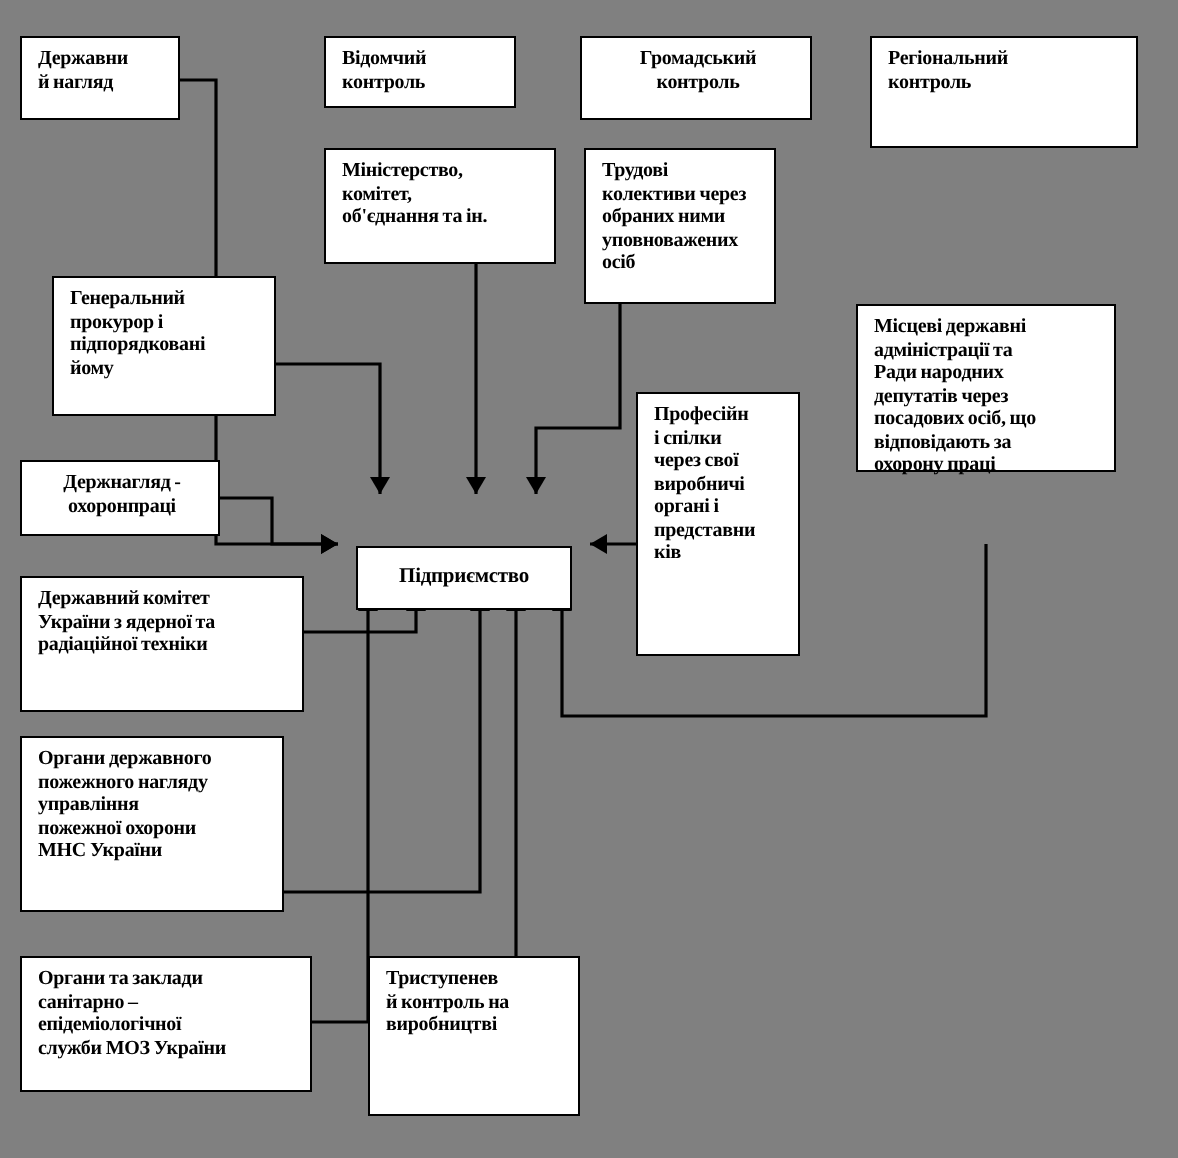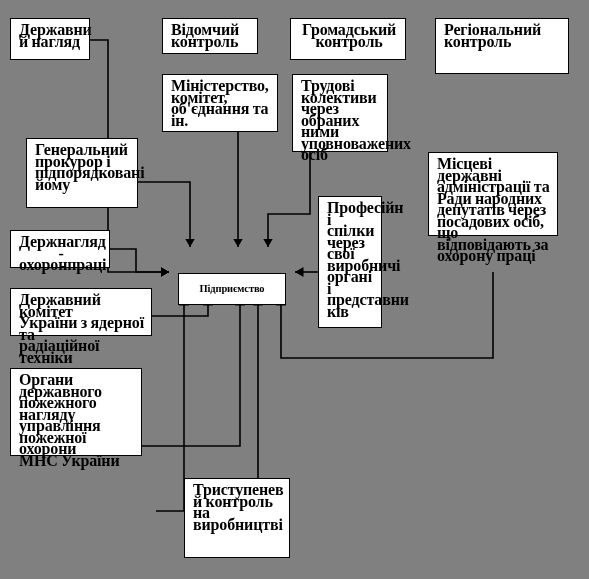--- a/index.html
+++ b/index.html
@@ -26,21 +26,21 @@
     height: 579px;
     pointer-events: none;
   }
   .node {
     position: absolute;
     background: #ffffff;
     border: 1px solid #000000;
     box-sizing: border-box;
     color: #000000;
     font-weight: bold;
-    font-size: 16px;
+    font-size: 10px;
     line-height: 11.5px;
     padding: 5px 6px 4px 8px;
     letter-spacing: -0.15px;
     word-spacing: -0.4px;
     z-index: 2;
   }
   .node.center {
     display: flex;
     align-items: center;
     justify-content: center;
@@ -115,35 +115,39 @@
 прокурор і
 підпорядковані
 йому</div>
   <div class="node" style="left: 428px; top: 152px; width: 130px; height: 84px; white-space: pre-line;">Місцеві державні
 адміністрації  та
 Ради народних
 депутатів  через
 посадових  осіб, що
 відповідають   за
 охорону праці</div>
-  <div class="node" style="left: 318px; top: 196px; width: 64px; height: 132px; white-space: pre-line;">Професійн
+  <div class="node" style="left: 318px; top: 196px; width: 82px; height: 132px; white-space: pre-line;">Професійн
 і спілки
 через свої
 виробничі
 органі і
 представни
 ків</div>
   <div class="node" style="left: 10px; top: 230px; width: 100px; height: 38px; white-space: pre-line; text-align: center;">Держнагляд -
 охоронпраці</div>
   <div class="node center" style="left: 178px; top: 256px; width: 108px; height: 32px; white-space: pre-line; margin-top: 17px;">Підприємство</div>
-  <div class="node" style="left: 10px; top: 288px; width: 142px; height: 48px; white-space: pre-line;">Державний комітет
+  <div class="node" style="left: 10px; top: 288px; width: 142px; height: 68px; white-space: pre-line;">Державний комітет
 України з ядерної та
 радіаційної техніки</div>
   <div class="node" style="left: 10px; top: 368px; width: 132px; height: 88px; white-space: pre-line;">Органи державного
 пожежного нагляду
 управління
 пожежної охорони
 МНС України</div>
+  <div class="node" style="left: 10px; top: 478px; width: 146px; height: 68px; white-space: pre-line;">Органи та заклади
+санітарно –
+епідеміологічної
+служби МОЗ України</div>
   <div class="node" style="left: 184px; top: 478px; width: 106px; height: 80px; white-space: pre-line;">Триступенев
 й контроль на
 виробництві</div>
 
 </div>
 
 </body></html>

